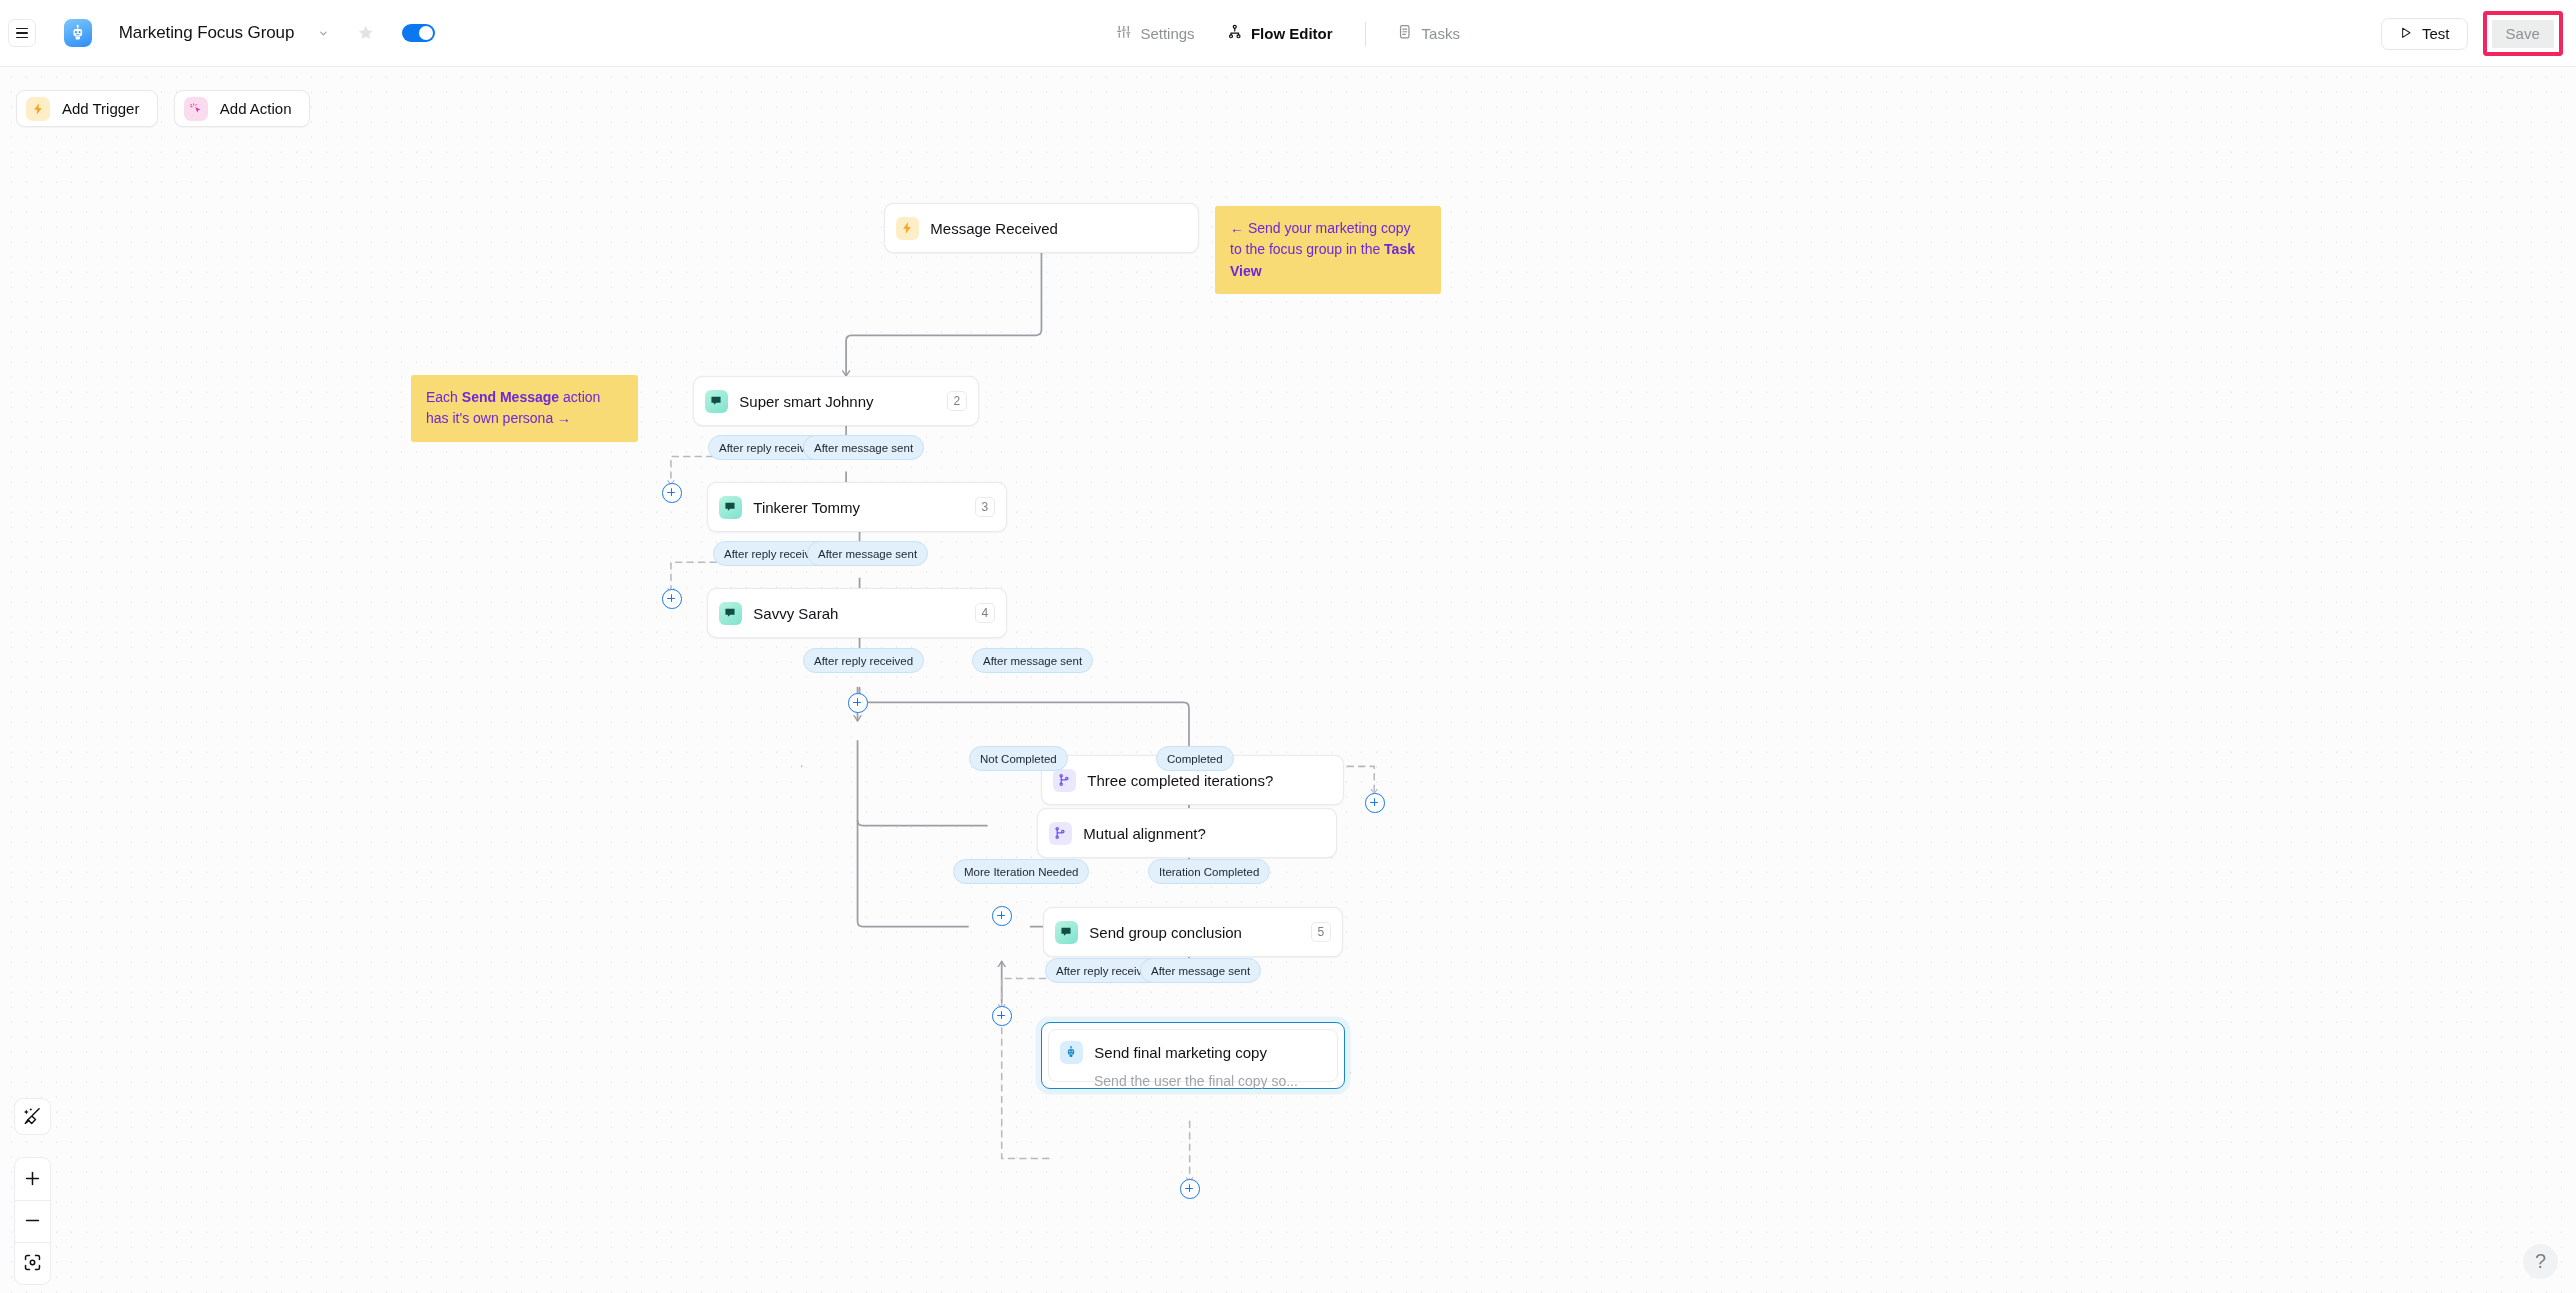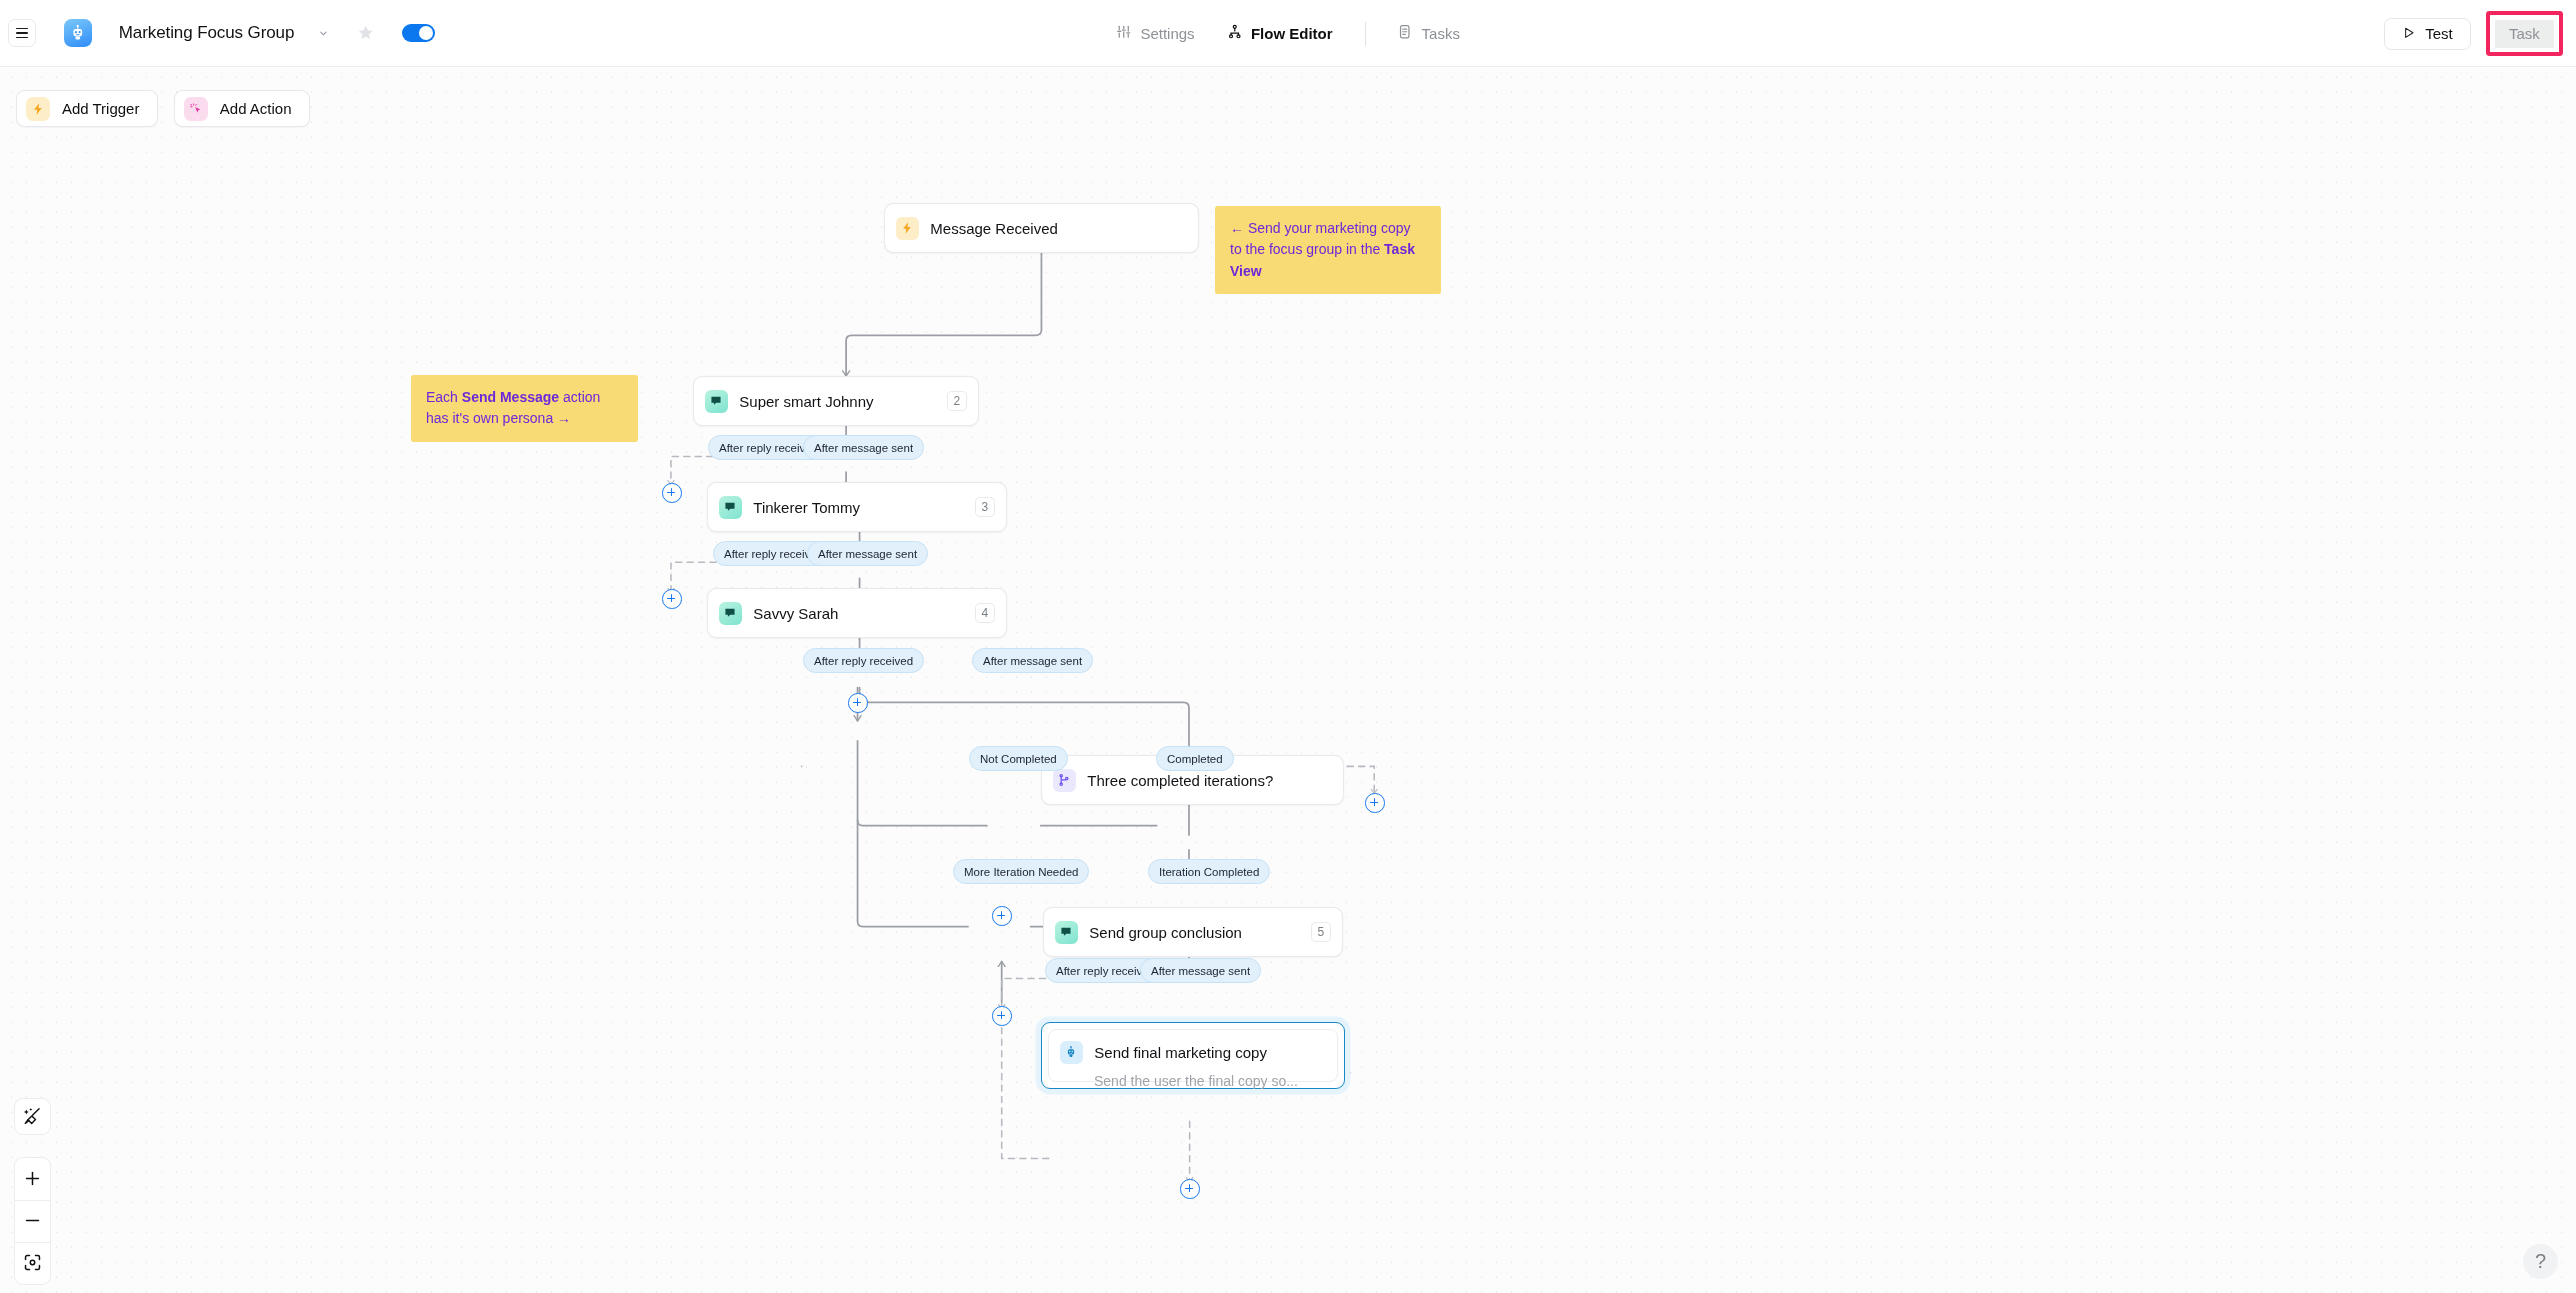--- a/index.html
+++ b/index.html
@@ -297,21 +297,21 @@
     <button class="test-btn">
       <span>
         <svg viewBox="0 0 24 24" fill="none" stroke="#1d1d1f" stroke-width="1.8" stroke-linejoin="round">
           <polygon points="6.5 3.8 19.5 12 6.5 20.2"></polygon>
         </svg>
       </span>
       <span>Test</span>
     </button>
 
     <div class="save-wrap">
-      <button class="save-btn">Task</button>
+      <button class="save-btn">Save</button>
     </div>
   </div>
 </div>
 
 <div class="canvas">
 
   <div class="action-bar">
     <button class="act-btn">
       <span class="act-ico ico-trigger">
         <svg viewBox="0 0 24 24" fill="#f5a623">
@@ -453,20 +453,31 @@
         <svg viewBox="0 0 24 24" fill="none" stroke="#6d4df2" stroke-width="2.1" stroke-linecap="round">
           <circle cx="7.2" cy="4.8" r="2"></circle>
           <circle cx="7.2" cy="19.2" r="2"></circle>
           <circle cx="16.8" cy="9.6" r="2"></circle>
           <path d="M7.2 6.8v10.4M7.2 11.8h7.6"></path>
         </svg>
       </span>
       <span class="n-label">Three completed iterations?</span>
     </div>
 
+    <div class="node" style="left:1037px; top:741px; width:300px; height:50px;">
+      <span class="n-ico ico-branch">
+        <svg viewBox="0 0 24 24" fill="none" stroke="#6d4df2" stroke-width="2.1" stroke-linecap="round">
+          <circle cx="7.2" cy="4.8" r="2"></circle>
+          <circle cx="7.2" cy="19.2" r="2"></circle>
+          <circle cx="16.8" cy="9.6" r="2"></circle>
+          <path d="M7.2 6.8v10.4M7.2 11.8h7.6"></path>
+        </svg>
+      </span>
+      <span class="n-label">Mutual alignment?</span>
+    </div>
 
     <div class="node" style="left:1043px; top:840px; width:300px; height:50px;">
       <span class="n-ico ico-msg">
         <svg viewBox="0 0 24 24" fill="#0f4f46">
             <path d="M4.2 4.6h15.6v10.2H12.6L8.4 18.6v-3.8H4.2z"></path>
           </svg>
       </span>
       <span class="n-label">Send group conclusion</span>
       <span class="n-badge">5</span>
     </div>

